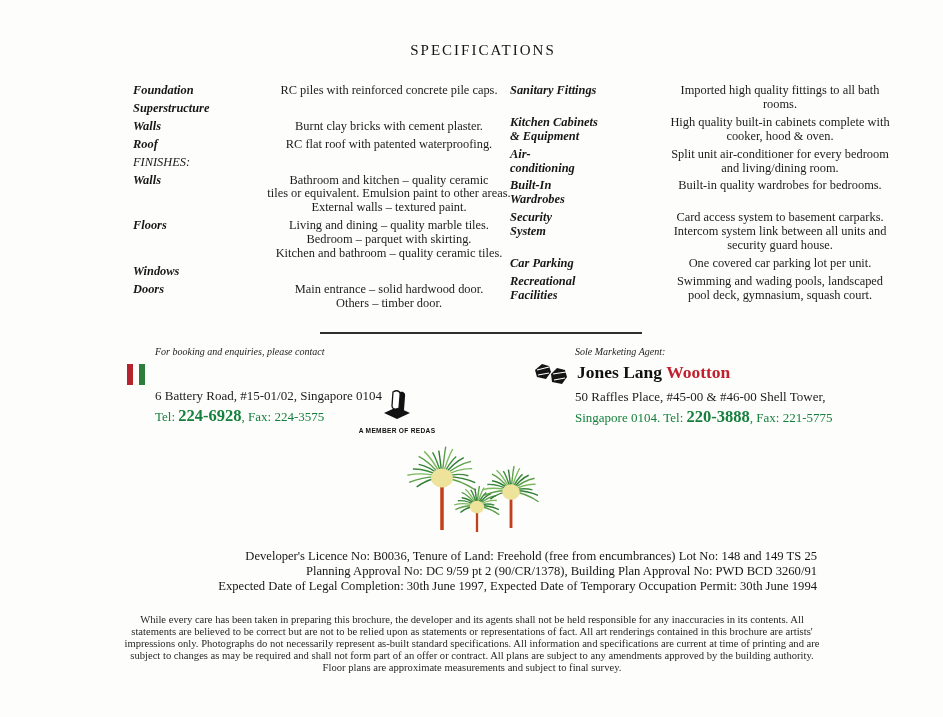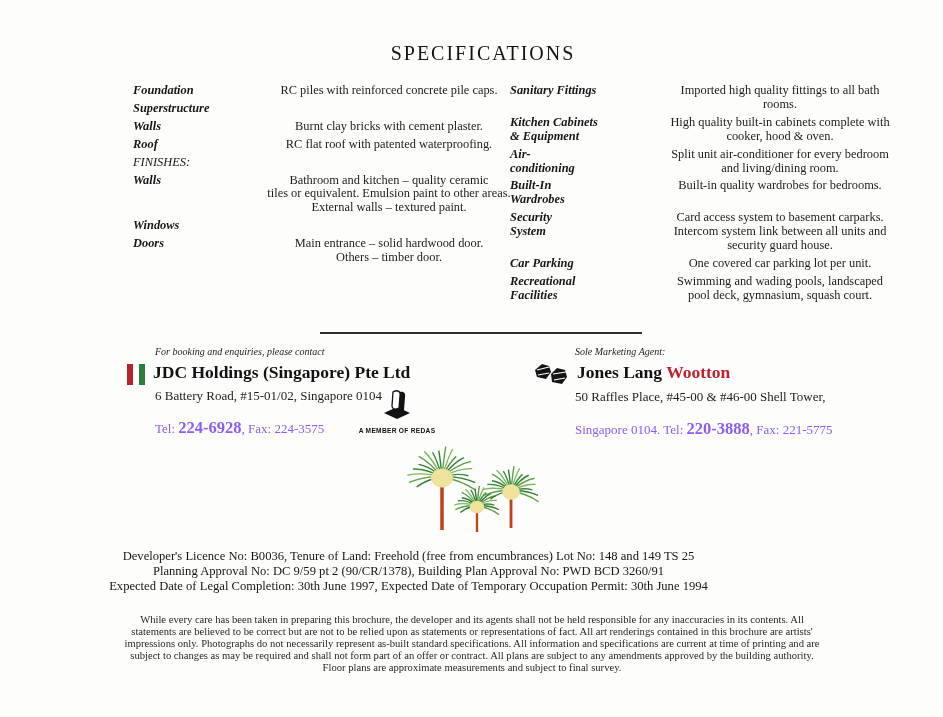--- a/index.html
+++ b/index.html
@@ -3,21 +3,21 @@
 <meta charset="utf-8">
 <style>
   html,body{margin:0;padding:0;}
   body{
     width:943px;height:717px;position:relative;overflow:hidden;
     background:#fdfdfb;color:#1f1f1f;
     font-family:"Liberation Serif","DejaVu Serif",serif;
   }
   .page-title{
     position:absolute;left:133px;top:42px;width:700px;
-    text-align:center;font-size:20px;letter-spacing:2px;color:#141414;
+    text-align:center;font-size:15px;letter-spacing:2px;color:#141414;
   }
   
   .spec-col{position:absolute;top:84px;}
   .spec-col.left{left:133px;width:392px;}
   .spec-col.right{left:510px;width:420px;}
   .spec-row{display:flex;margin-bottom:4px;gap:13px;}
   .spec-label{
     flex:0 0 107px;font-weight:bold;font-style:italic;
     font-size:12.4px;line-height:13.9px;white-space:pre-line;color:#161616;
   }
@@ -31,33 +31,33 @@
   .contact.left{left:127px;width:330px;}
   .contact.right{left:533px;width:360px;}
   .contact-intro{font-style:italic;font-size:10px;margin-left:28px;color:#222;}
   .contact.right .contact-intro{margin-left:42px;}
   .company-row{display:flex;align-items:flex-start;margin-top:5px;}
   .company-name{font-weight:bold;font-size:17.5px;line-height:20px;color:#111;}
   .jdc-bars{display:flex;gap:6px;margin:2px 8px 0 0;}
   .jdc-bars .bar{width:6px;height:21px;}
   .contact-address{font-size:13px;margin-left:28px;margin-top:3px;color:#1c1c1c;}
   .contact.right .contact-address{margin-left:42px;}
-  .contact-tel{font-size:13px;margin-left:28px;margin-top:14px;color:#8b5cf6;}
+  .contact-tel{font-size:13px;margin-left:28px;margin-top:2px;color:#15803d;}
   .contact.right .contact-tel{margin-left:42px;}
   .tel-big{font-weight:bold;font-size:16.5px;}
   .red-text{color:#c1202e;}
   .jlw-logo{margin:0 6px 0 0;}
   
   .redas{position:absolute;left:358px;top:386px;width:78px;text-align:center;}
   .redas-caption{font-size:6.6px;font-weight:bold;letter-spacing:.3px;color:#111;
     font-family:"Liberation Sans","DejaVu Sans",sans-serif;margin-top:1px;}
   
   .palms{position:absolute;left:398px;top:443px;}
   
-  .legal{position:absolute;left:0;top:549px;width:817px;text-align:center;
+  .legal{position:absolute;left:0;top:549px;width:817px;text-align:right;
     font-size:12.6px;line-height:15.2px;color:#161616;}
   .disclaimer{position:absolute;left:119px;top:614px;width:706px;text-align:center;
     font-size:10.6px;line-height:11.9px;color:#262626;}
 </style>
 </head>
 <body>
 
 <div class="page-title">SPECIFICATIONS</div>
 
 <div class="spec-col left">
@@ -78,20 +78,26 @@
     </div>
     <div class="spec-row">
       <div class="spec-label heading">FINISHES:</div>
       <div class="spec-value"></div>
     </div>
     <div class="spec-row">
       <div class="spec-label">Walls</div>
       <div class="spec-value">Bathroom and kitchen – quality ceramic
 tiles or equivalent. Emulsion paint to other areas.
 External walls – textured paint.</div>
+    </div>
+    <div class="spec-row">
+      <div class="spec-label">Floors</div>
+      <div class="spec-value">Living and dining – quality marble tiles.
+Bedroom – parquet with skirting.
+Kitchen and bathroom – quality ceramic tiles.</div>
     </div>
     <div class="spec-row">
       <div class="spec-label">Windows</div>
     </div>
     <div class="spec-row">
       <div class="spec-label">Doors</div>
       <div class="spec-value">Main entrance – solid hardwood door.
 Others – timber door.</div>
     </div>
   </div>
@@ -139,21 +145,20 @@
 
 <div class="divider"></div>
 
 <div class="contact left">
   <div class="contact-intro">For booking and enquiries, please contact</div>
   <div class="company-row">
     <span class="jdc-bars">
       <span class="bar" style="background:#b5242c"></span>
       <span class="bar" style="background:#2e7d3c"></span>
     </span>
-    <span class="company-name">JDC Holdings (Singapore) Pte Ltd</span>
   </div>
   <div class="contact-address">6 Battery Road, #15-01/02, Singapore 0104</div>
   <div class="contact-tel">
     <span>Tel: </span><span class="tel-big">224-6928</span><span>, Fax: 224-3575</span>
   </div>
 </div>
 
 <div class="redas">
   <svg width="34" height="36" viewBox="0 0 34 36" style="display:inline-block">
     <polygon points="4,27 17,21 30,27 17,33" fill="#121212"></polygon>

